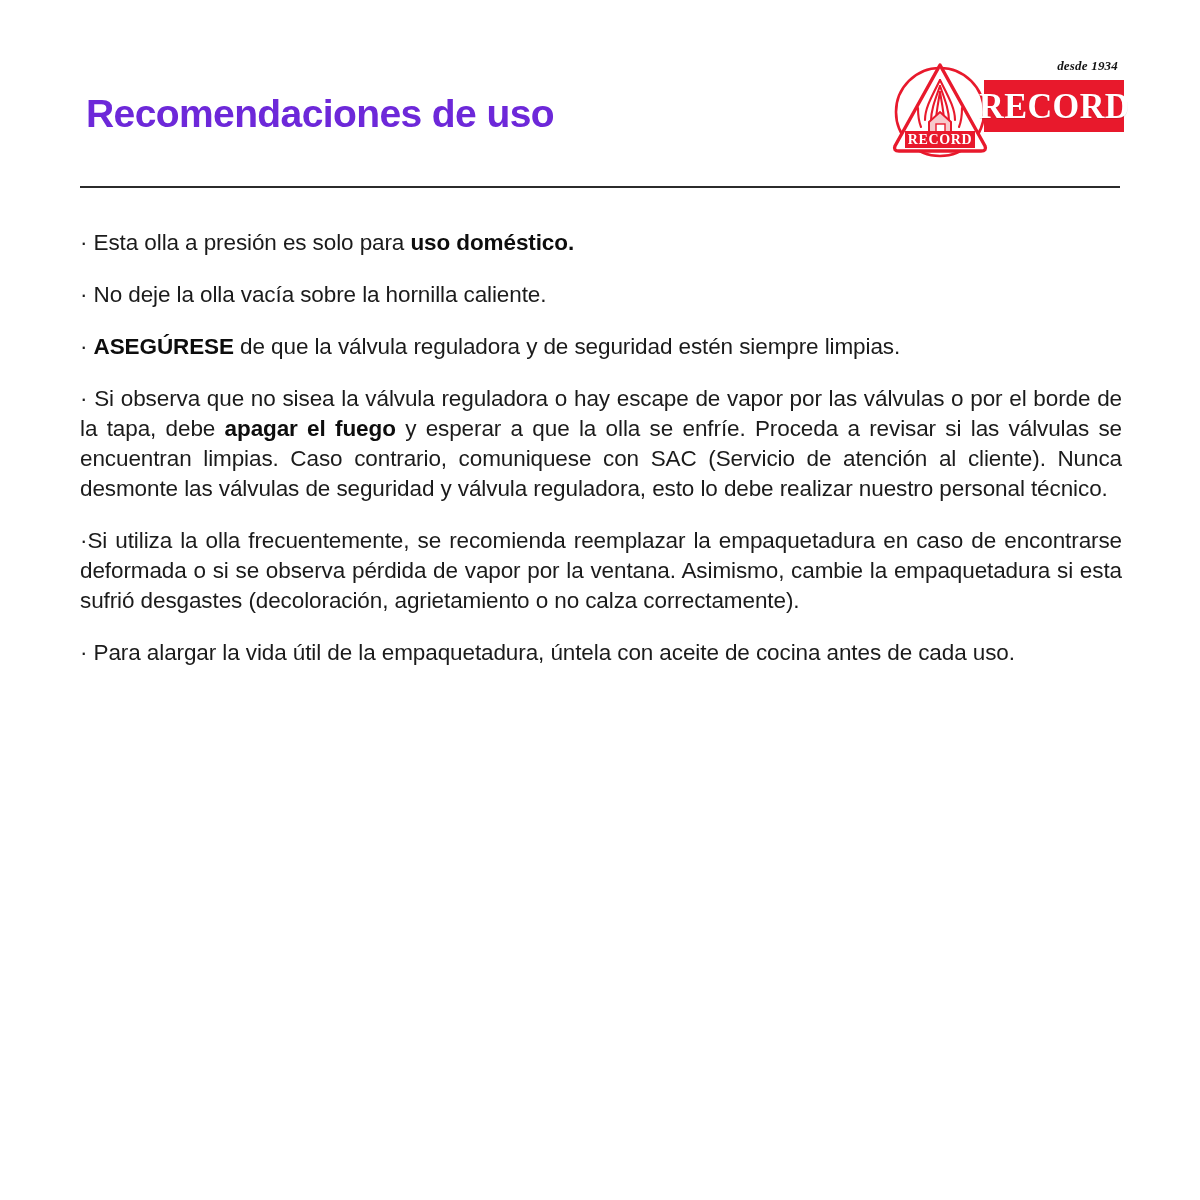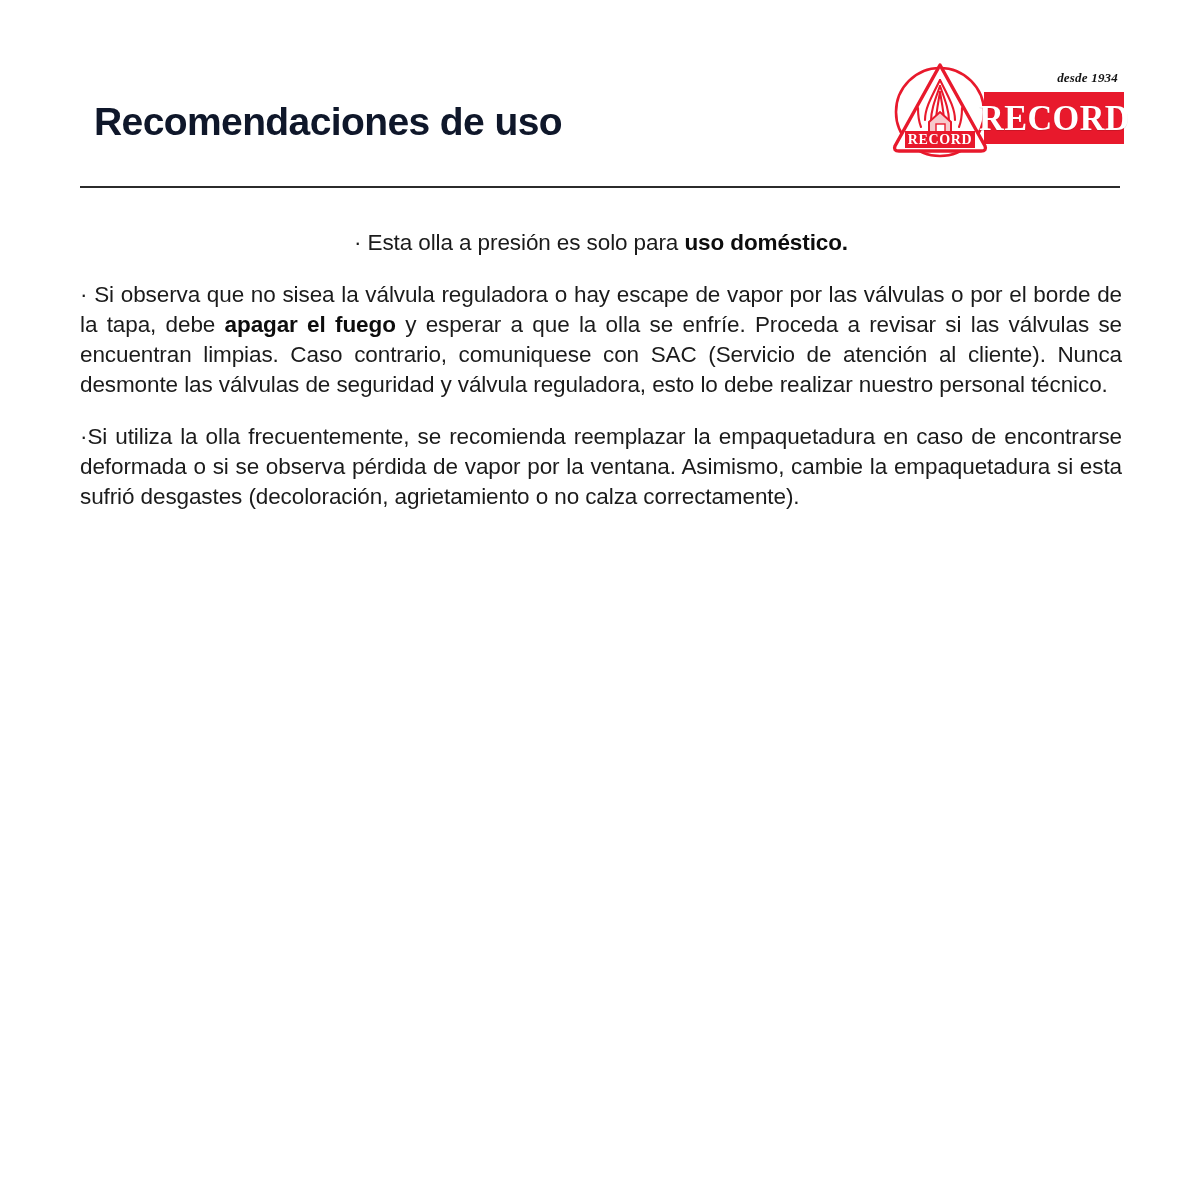--- a/index.html
+++ b/index.html
@@ -29,26 +29,26 @@
     left: 0;
     top: 0;
     width: 1200px;
     height: 190px;
   }
 
   .page-title {
     position: absolute;
     left: 82px;
     top: 88px;
-    margin: 12px;
+    margin: 4px;
     font-size: 39px;
     line-height: 44px;
     font-weight: 700;
     letter-spacing: -0.6px;
-    color: #0f172a;
+    color: #6d28d9;
     font-family: "Liberation Sans", "DejaVu Sans", sans-serif;
   }
 
   .rule {
     position: absolute;
     left: 80px;
     top: 186px;
     width: 1040px;
     height: 0;
     border-top: 2px solid #2b2b2b;
@@ -65,21 +65,21 @@
   .logo-emblem {
     position: absolute;
     left: 0;
     top: 0;
     width: 104px;
     height: 104px;
   }
   .logo-right {
     position: absolute;
     left: 96px;
-    top: 12px;
+    top: 0;
     width: 140px;
     height: 96px;
   }
   .logo-desde {
     position: absolute;
     right: 6px;
     top: 0px;
     font-size: 13px;
     font-style: italic;
     font-weight: 700;
@@ -124,21 +124,21 @@
     line-height: 30px;
     color: #1b1b1b;
     text-align: justify;
     text-justify: inter-word;
     letter-spacing: -0.1px;
     font-family: "Liberation Sans", "DejaVu Sans", sans-serif;
   }
   .para:last-child { margin-bottom: 0; }
 
   
-  .para.flow-left { text-align: center; }
+  .para.flow-left { text-align: left; }
 
   .para b, .para strong {
     font-weight: 700;
     color: #0d0d0d;
   }
 </style>
 </head>
 <body>
 
 <div class="page">
@@ -182,17 +182,20 @@
         </div>
       </div>
 
     </div>
 
     <div class="rule"></div>
   </div>
 
   <div class="content">
       <p class="para flow-left"><span>· Esta olla a presión es solo para </span><b>uso doméstico.</b></p>
+      <p class="para flow-left"><span>· No deje la olla vacía sobre la hornilla caliente.</span></p>
+      <p class="para flow-left"><span>· </span><b>ASEGÚRESE</b><span> de que la válvula reguladora y de seguridad estén siempre limpias.</span></p>
       <p class="para"><span>· Si observa que no sisea la válvula reguladora o hay escape de vapor por las válvulas o por el borde de la tapa, debe </span><b>apagar el fuego</b><span> y esperar a que la olla se enfríe. Proceda a revisar si las válvulas se encuentran limpias. Caso contrario, comuniquese con SAC (Servicio de atención al cliente). Nunca desmonte las válvulas de seguridad y válvula reguladora, esto lo debe realizar nuestro personal técnico.</span></p>
       <p class="para"><span>·Si utiliza la olla frecuentemente, se recomienda reemplazar la empaquetadura en caso de encontrarse deformada o si se observa pérdida de vapor por la ventana. Asimismo, cambie la empaquetadura si esta sufrió desgastes (decoloración, agrietamiento o no calza correctamente).</span></p>
+      <p class="para"><span>· Para alargar la vida útil de la empaquetadura, úntela con aceite de cocina antes de cada uso.</span></p>
     </div>
 
 </div>
 
 </body></html>

